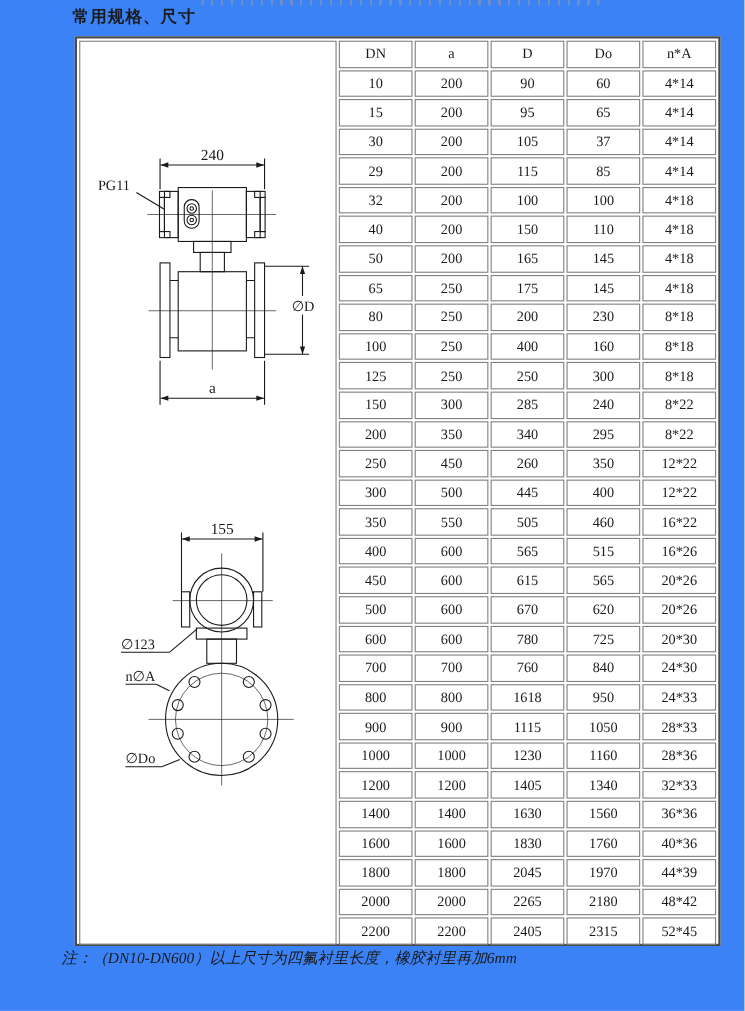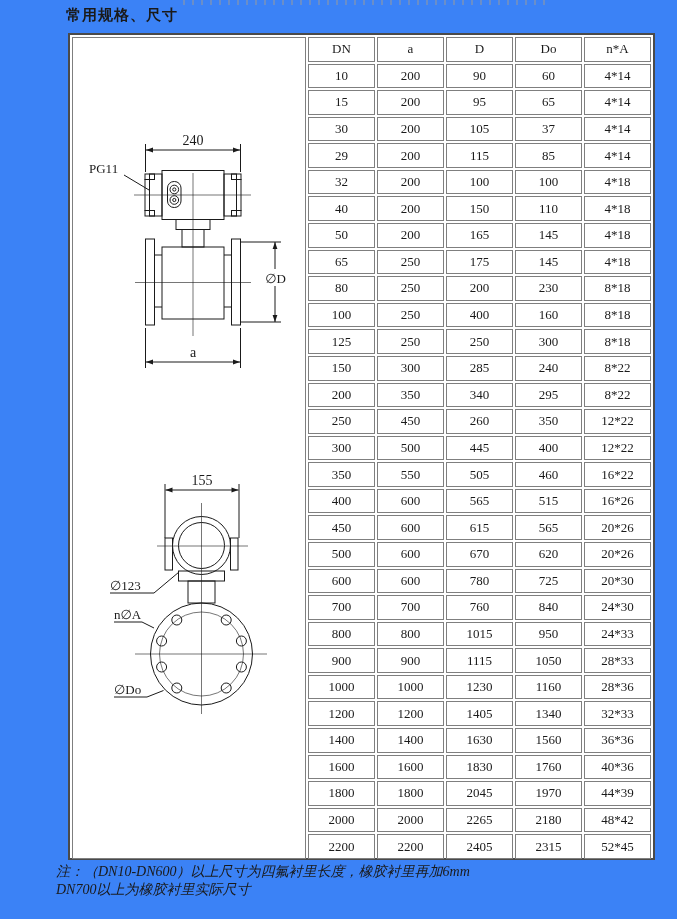--- a/index.html
+++ b/index.html
@@ -342,21 +342,21 @@
           <tr>
             <td>700</td>
             <td>700</td>
             <td>760</td>
             <td>840</td>
             <td>24*30</td>
           </tr>
           <tr>
             <td>800</td>
             <td>800</td>
-            <td>1015</td>
+            <td>1618</td>
             <td>950</td>
             <td>24*33</td>
           </tr>
           <tr>
             <td>900</td>
             <td>900</td>
             <td>1115</td>
             <td>1050</td>
             <td>28*33</td>
           </tr>
@@ -407,15 +407,14 @@
             <td>2200</td>
             <td>2405</td>
             <td>2315</td>
             <td>52*45</td>
           </tr>
         </tbody>
     </table>
   </div>
 
   <div class="note note1">注：（DN10-DN600）以上尺寸为四氟衬里长度，橡胶衬里再加6mm</div>
-  <div class="note note2">DN700以上为橡胶衬里实际尺寸</div>
 
 </div>
 
 </body></html>

